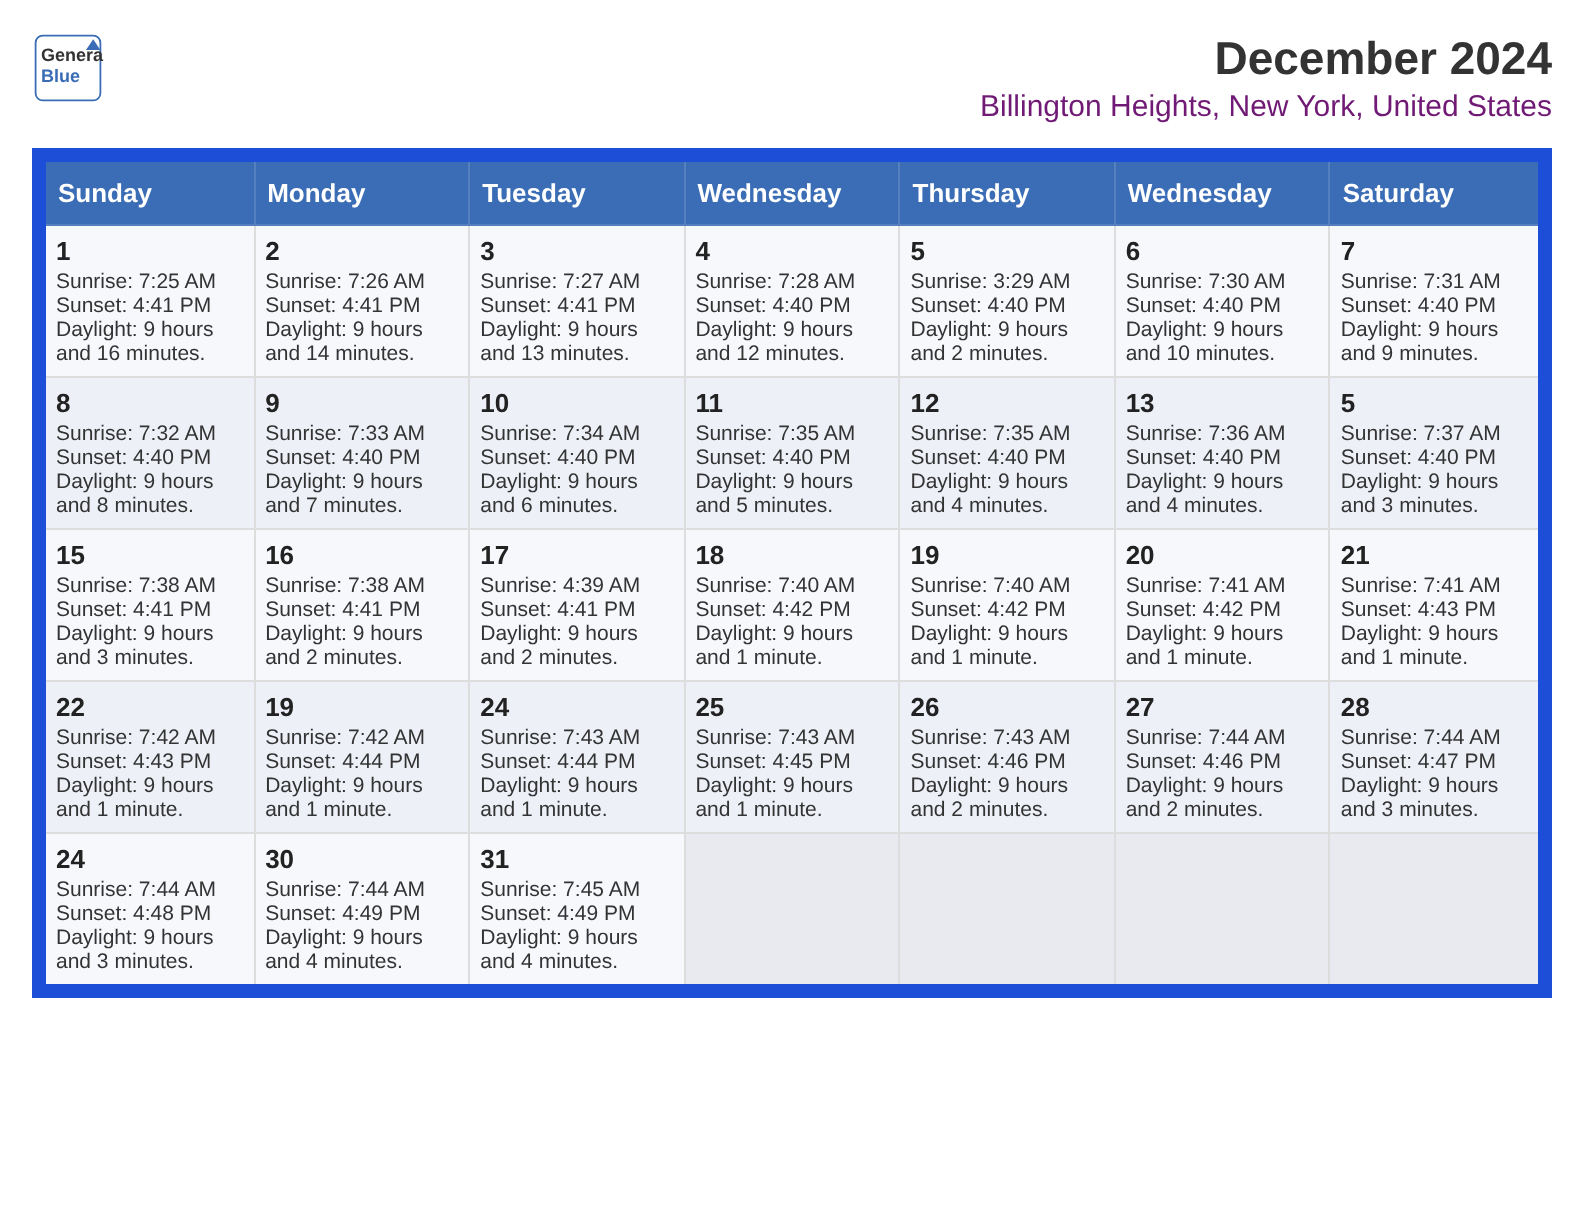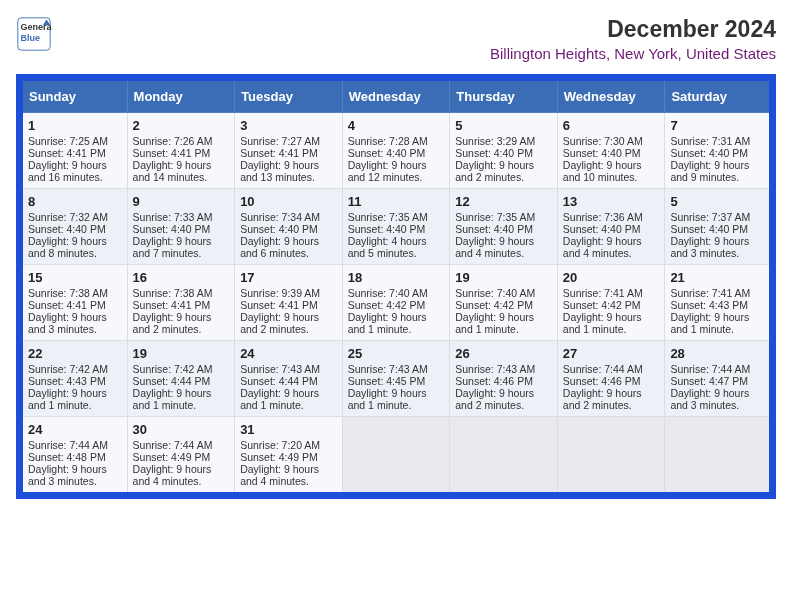--- a/index.html
+++ b/index.html
@@ -170,21 +170,21 @@
         <td>
           <span class="day-number">10</span>
           <div>Sunrise: 7:34 AM</div>
           <div>Sunset: 4:40 PM</div>
           <div>Daylight: 9 hours and 6 minutes.</div>
         </td>
         <td>
           <span class="day-number">11</span>
           <div>Sunrise: 7:35 AM</div>
           <div>Sunset: 4:40 PM</div>
-          <div>Daylight: 4 hours and 5 minutes.</div>
+          <div>Daylight: 9 hours and 5 minutes.</div>
         </td>
         <td>
           <span class="day-number">12</span>
           <div>Sunrise: 7:35 AM</div>
           <div>Sunset: 4:40 PM</div>
           <div>Daylight: 9 hours and 4 minutes.</div>
         </td>
         <td>
           <span class="day-number">13</span>
           <div>Sunrise: 7:36 AM</div>
@@ -206,21 +206,21 @@
           <div>Daylight: 9 hours and 3 minutes.</div>
         </td>
         <td>
           <span class="day-number">16</span>
           <div>Sunrise: 7:38 AM</div>
           <div>Sunset: 4:41 PM</div>
           <div>Daylight: 9 hours and 2 minutes.</div>
         </td>
         <td>
           <span class="day-number">17</span>
-          <div>Sunrise: 9:39 AM</div>
+          <div>Sunrise: 4:39 AM</div>
           <div>Sunset: 4:41 PM</div>
           <div>Daylight: 9 hours and 2 minutes.</div>
         </td>
         <td>
           <span class="day-number">18</span>
           <div>Sunrise: 7:40 AM</div>
           <div>Sunset: 4:42 PM</div>
           <div>Daylight: 9 hours and 1 minute.</div>
         </td>
         <td>
@@ -294,21 +294,21 @@
           <div>Daylight: 9 hours and 3 minutes.</div>
         </td>
         <td>
           <span class="day-number">30</span>
           <div>Sunrise: 7:44 AM</div>
           <div>Sunset: 4:49 PM</div>
           <div>Daylight: 9 hours and 4 minutes.</div>
         </td>
         <td>
           <span class="day-number">31</span>
-          <div>Sunrise: 7:20 AM</div>
+          <div>Sunrise: 7:45 AM</div>
           <div>Sunset: 4:49 PM</div>
           <div>Daylight: 9 hours and 4 minutes.</div>
         </td>
         <td class="empty-cell"></td>
         <td class="empty-cell"></td>
         <td class="empty-cell"></td>
         <td class="empty-cell"></td>
       </tr>
     </tbody>
 </table>

